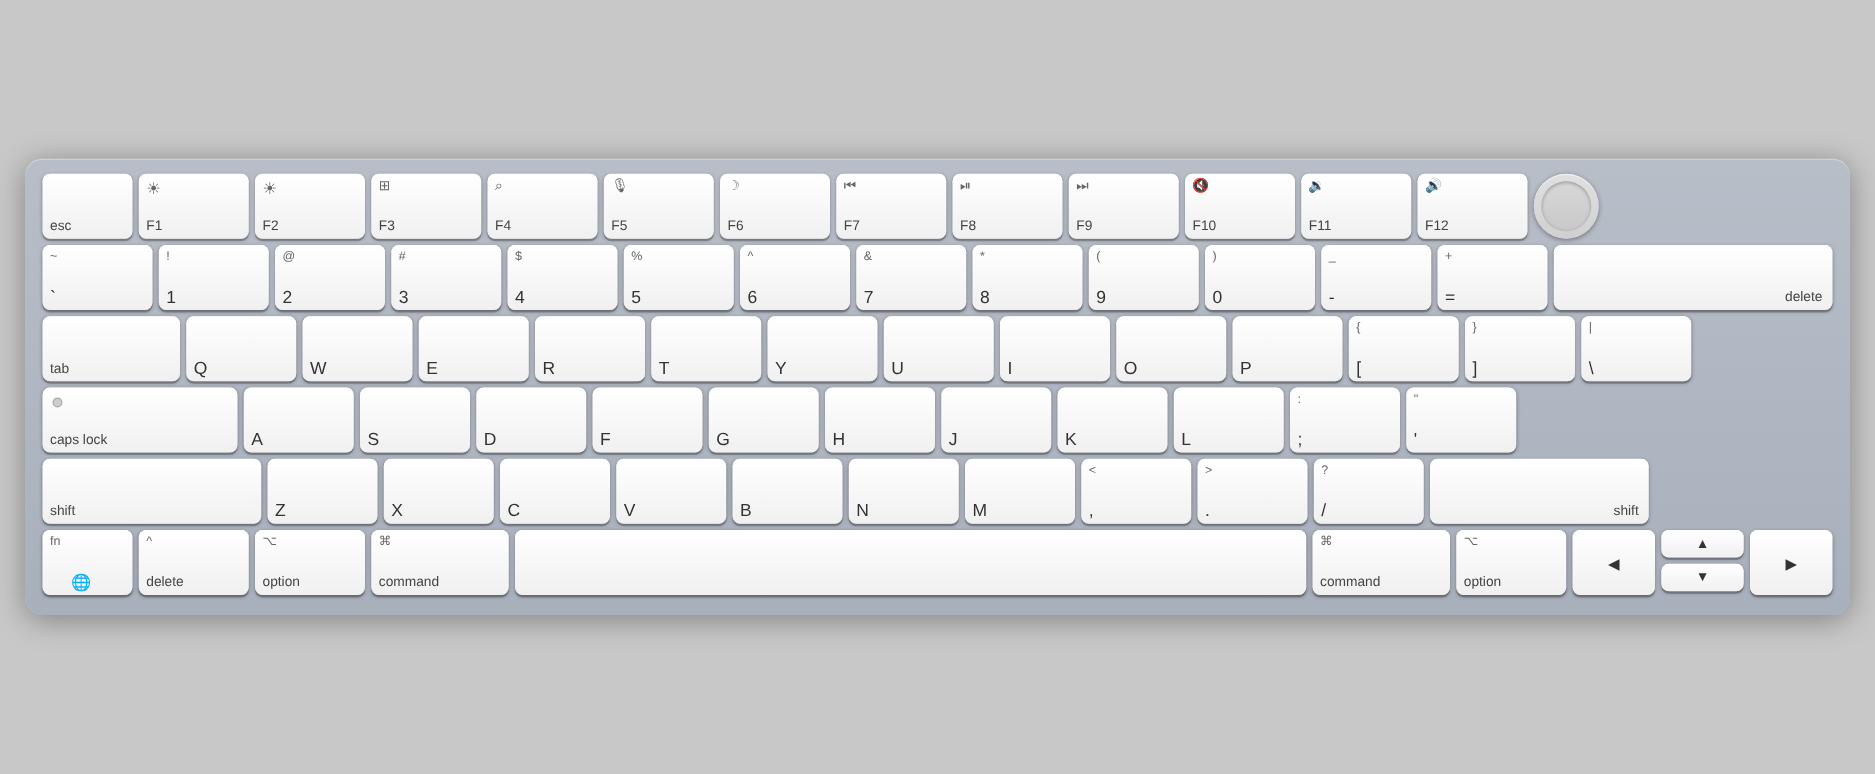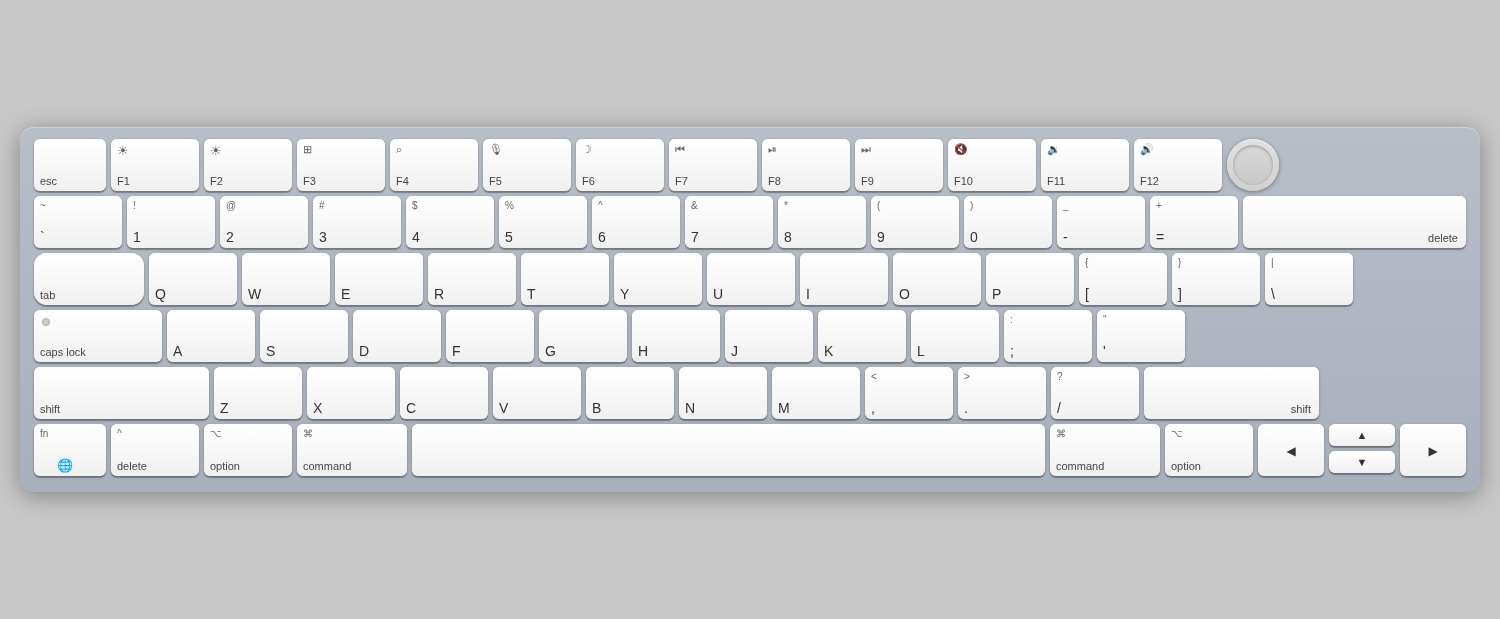--- a/index.html
+++ b/index.html
@@ -78,22 +78,22 @@
       cursor: pointer;
     }
     .key-touch-id-inner {
       width: 40px;
       height: 40px;
       border-radius: 50%;
       background: linear-gradient(180deg, #d8d8d8 0%, #c8c8c8 100%);
       box-shadow: inset 0 1px 3px rgba(0,0,0,0.3);
     }
     .key-standard { width: 88px; }
-    .key-tab { width: 110px; border-radius: 13px; }
-    .key-caps { width: 128px; }
+    .key-tab { width: 110px; }
+    .key-caps { width: 156px; }
     .key-return { width: 140px; justify-content: flex-end; align-items: flex-end; padding-right: 8px; padding-bottom: 5px;}
     .key-shift-l { width: 175px; }
     .key-shift-r { width: 175px; }
     .key-fn-key { width: 72px; padding-left: 23px; }
     .key-control { width: 88px; }
     .key-option { width: 88px; }
     .key-command { width: 110px; }
     .key-space { flex: 1; }
     .key-command-r { width: 110px; }
     .key-option-r { width: 88px; }

